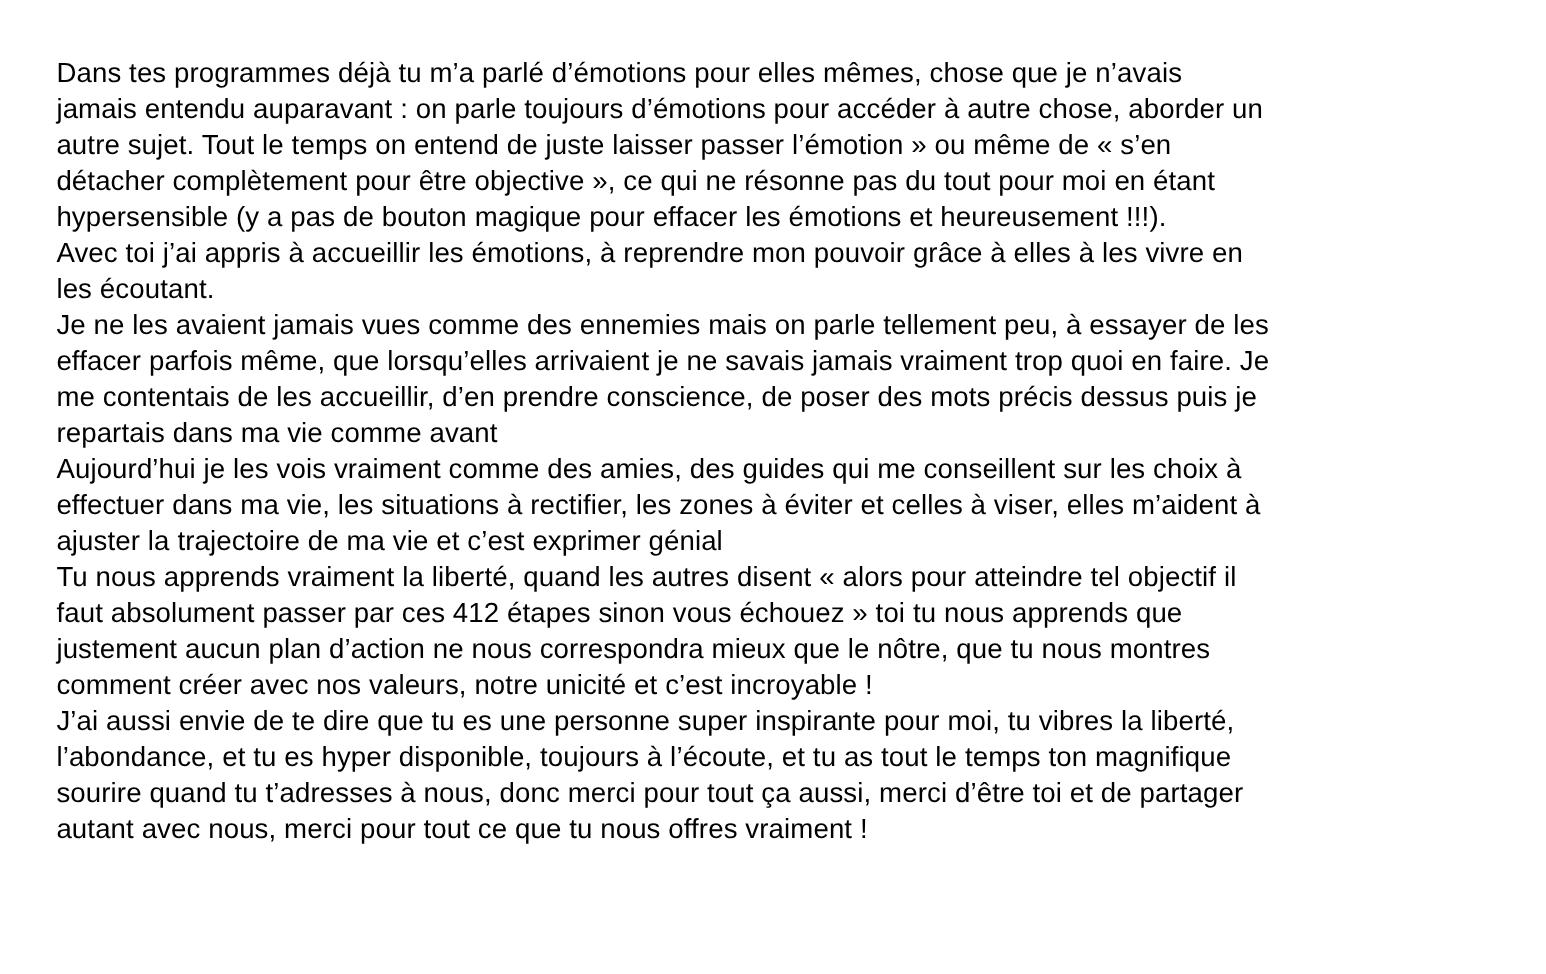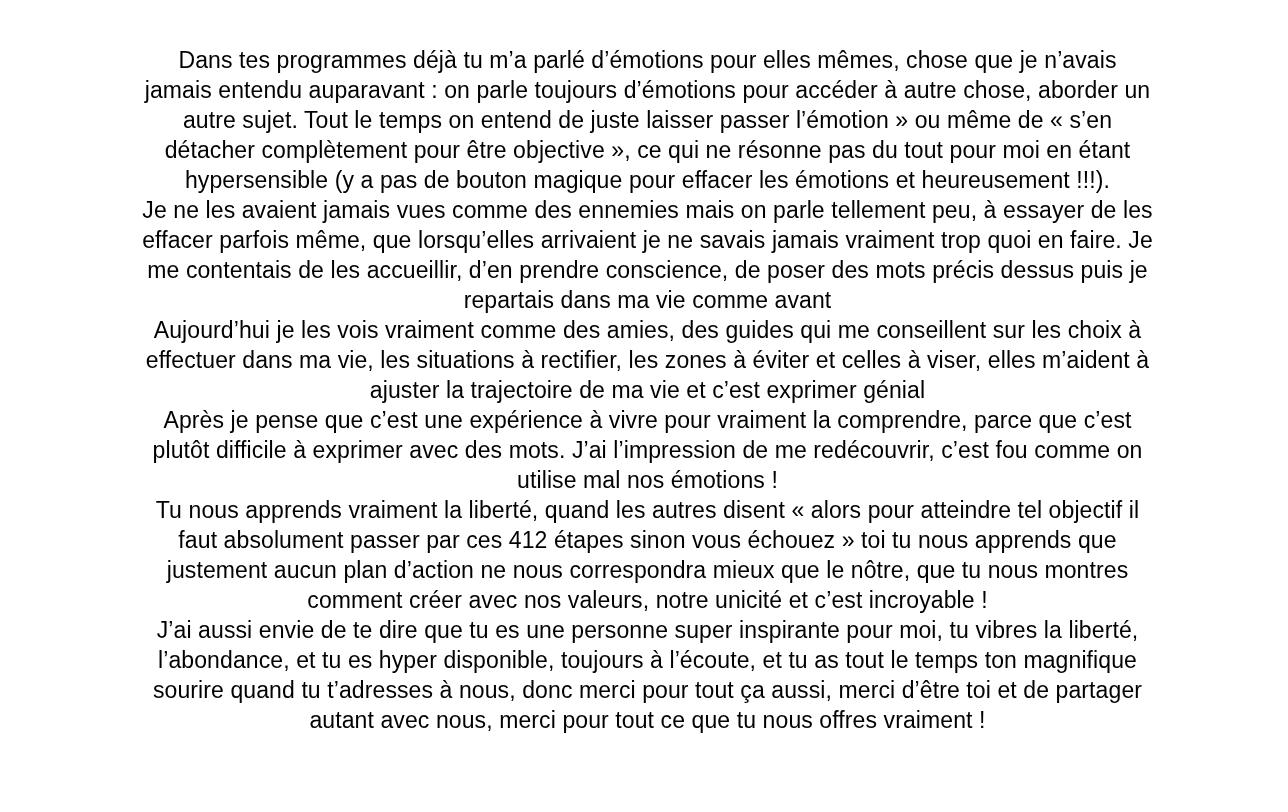--- a/index.html
+++ b/index.html
@@ -17,42 +17,40 @@
     box-sizing: border-box;
     padding: 45px 40px 0 47px;
     color: #000000;
     font-size: 23px;
     line-height: 30px;
     letter-spacing: 0.1px;
   }
   .paragraph {
     margin: 0;
     white-space: pre-line;
-    text-align: center;
   }
 </style>
 </head>
 <body>
 
 <div class="text-document">
   <p class="paragraph">Dans tes programmes déjà tu m’a parlé d’émotions pour elles mêmes, chose que je n’avais
 jamais entendu auparavant : on parle toujours d’émotions pour accéder à autre chose, aborder un
 autre sujet. Tout le temps on entend de juste laisser passer l’émotion » ou même de « s’en
 détacher complètement pour être objective », ce qui ne résonne pas du tout pour moi en étant
 hypersensible (y a pas de bouton magique pour effacer les émotions et heureusement !!!).</p>
+  <p class="paragraph">Avec toi j’ai appris à accueillir les émotions, à reprendre mon pouvoir grâce à elles à les vivre en
+les écoutant.</p>
   <p class="paragraph">Je ne les avaient jamais vues comme des ennemies mais on parle tellement peu, à essayer de les
 effacer parfois même, que lorsqu’elles arrivaient je ne savais jamais vraiment trop quoi en faire. Je
 me contentais de les accueillir, d’en prendre conscience, de poser des mots précis dessus puis je
 repartais dans ma vie comme avant</p>
   <p class="paragraph">Aujourd’hui je les vois vraiment comme des amies, des guides qui me conseillent sur les choix à
 effectuer dans ma vie, les situations à rectifier, les zones à éviter et celles à viser, elles m’aident à
 ajuster la trajectoire de ma vie et c’est exprimer génial</p>
-  <p class="paragraph">Après je pense que c’est une expérience à vivre pour vraiment la comprendre, parce que c’est
-plutôt difficile à exprimer avec des mots. J’ai l’impression de me redécouvrir, c’est fou comme on
-utilise mal nos émotions !</p>
   <p class="paragraph">Tu nous apprends vraiment la liberté, quand les autres disent « alors pour atteindre tel objectif il
 faut absolument passer par ces 412 étapes sinon vous échouez » toi tu nous apprends que
 justement aucun plan d’action ne nous correspondra mieux que le nôtre, que tu nous montres
 comment créer avec nos valeurs, notre unicité et c’est incroyable !</p>
   <p class="paragraph">J’ai aussi envie de te dire que tu es une personne super inspirante pour moi, tu vibres la liberté,
 l’abondance, et tu es hyper disponible, toujours à l’écoute, et tu as tout le temps ton magnifique
 sourire quand tu t’adresses à nous, donc merci pour tout ça aussi, merci d’être toi et de partager
 autant avec nous, merci pour tout ce que tu nous offres vraiment !</p>
 </div>
 

